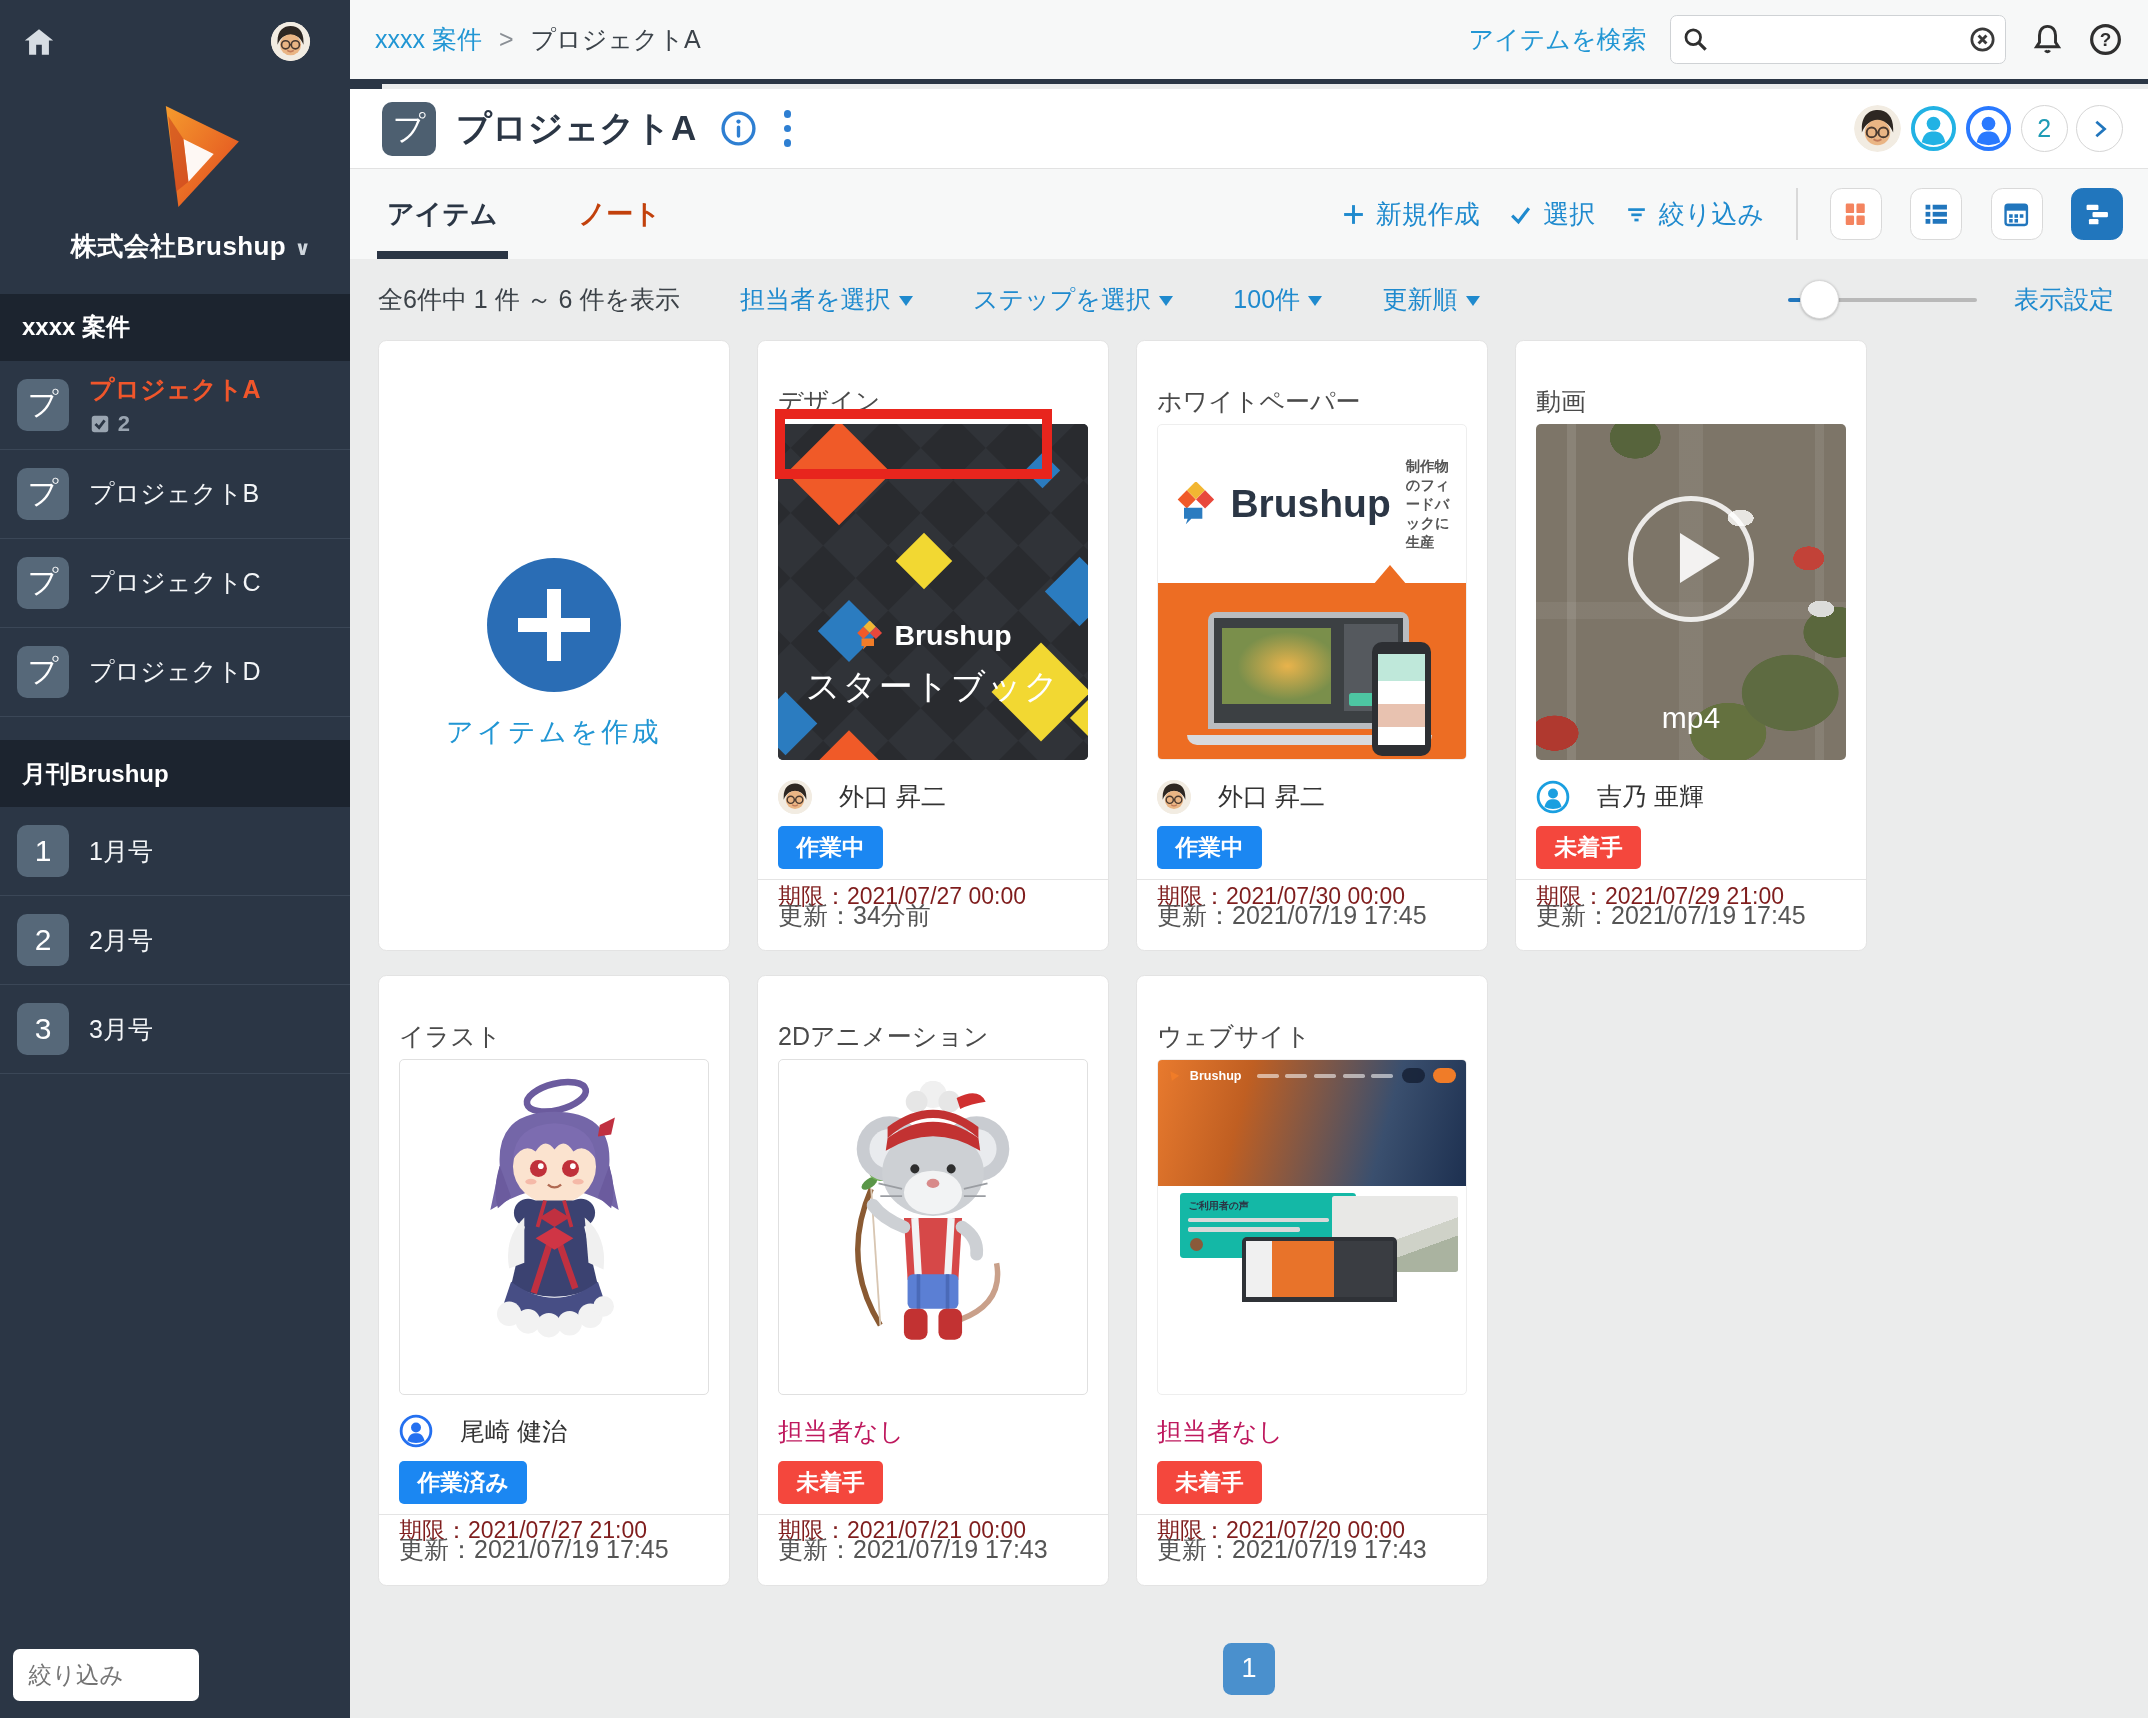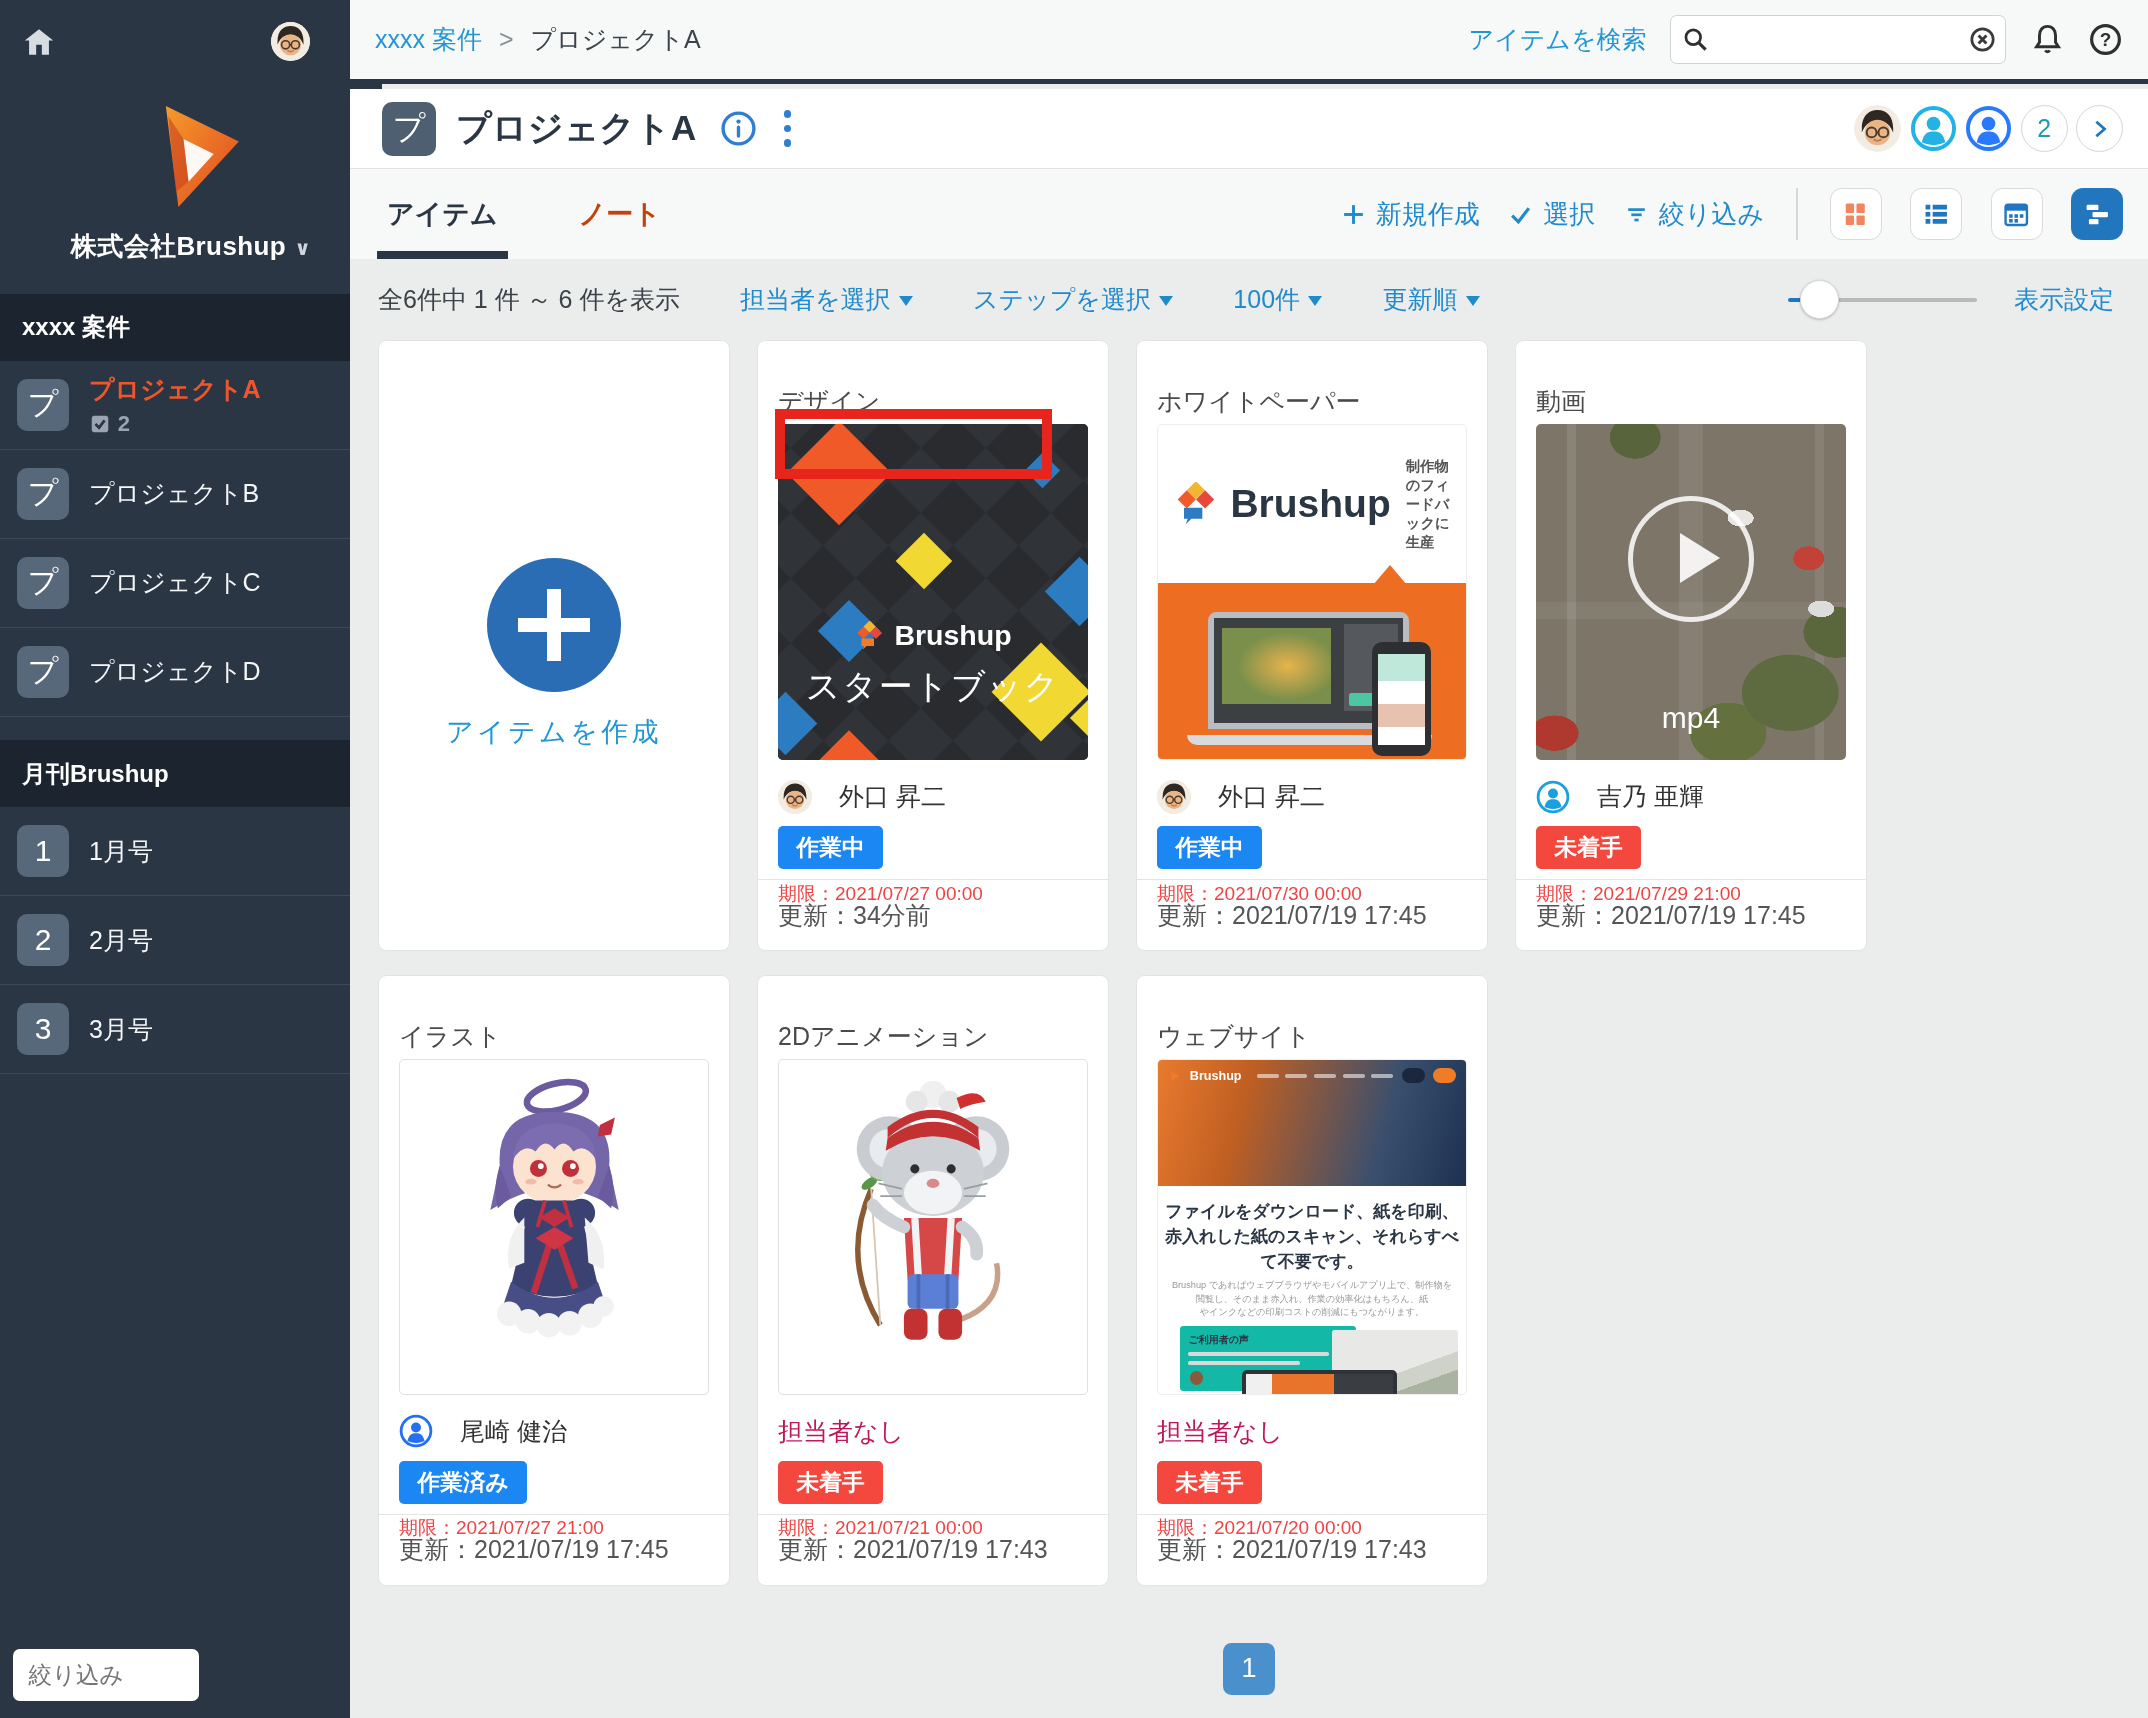--- a/index.html
+++ b/index.html
@@ -77,21 +77,21 @@
   .grid { position:relative; margin-left:28px; display:grid; grid-template-columns:repeat(4,352px); grid-auto-rows:611px; column-gap:27px; row-gap:23.5px; }
   .card { background:#fff; border:0.8px solid #e3e3e3; border-radius:8.4px; padding:17px 20px 0; position:relative; }
   .card-title { font-size:25px; color:#4a4a4a; height:39px; line-height:39px; overflow:hidden; white-space:nowrap;margin-top:24px; }
   .thumb { height:336px; border-radius:5px; position:relative; overflow:hidden; margin-top:3.4px; }
   .assignee { margin-top:17px; display:flex; align-items:center; gap:27px; font-size:25px; color:#333; height:39px; }
   .assignee.none { color:#be185d; }
   .av36 { width:34px; height:34px; border-radius:50%; overflow:hidden; background:#f2ece2; flex:0 0 auto; }
   .badge { display:inline-block; margin-top:10px; padding:5.9px 18.5px; border-radius:5px; color:#fff; font-size:22.7px; font-weight:bold; }
   .b-blue { background:#1b87f2; }
   .b-red { background:#f4473d; }
-  .deadline { margin-top:11.7px; font-size:19px; color:#ef4444; }
+  .deadline { margin-top:11.7px; font-size:23px; color:#7f1d1d; }
   .card-foot { position:absolute; left:0; right:0; bottom:0; border-top:0.8px solid #e4e4e4; padding:18.5px 20px; font-size:25px; color:#555; }
 
   
   .card.create { display:flex; flex-direction:column; align-items:center; justify-content:center; gap:22px; cursor:pointer; }
   .plus-circle { width:134px; height:134px; border-radius:50%; background:#2a6db5; display:flex; align-items:center; justify-content:center; }
   .plus-circle::before { content:""; width:72px; height:13.4px; background:#fff; position:absolute; }
   .plus-circle::after { content:""; width:13.4px; height:72px; background:#fff; position:absolute; }
   .create-label { color:#2196d4; font-size:27px; letter-spacing:3.4px; }
 
   
@@ -669,25 +669,20 @@
                 <i></i>
                 <i></i>
                 <i></i>
                 <i></i>
                 <i></i>
               </span>
             <span class="web-cta2"></span>
               <span class="web-cta"></span>
           </div>
         </div>
-        <div class="web-mid">
-          <div class="web-l1">ファイルをダウンロード、紙を印刷、</div>
-          <div class="web-l1">赤入れした紙のスキャン、それらすべて不要です。</div>
-          <div class="web-body"><span>Brushup であればウェブブラウザやモバイルアプリ上で、制作物を閲覧し、そのまま赤入れ、作業の効率化はもちろん、紙</span><br><span>やインクなどの印刷コストの削減にもつながります。</span></div>
-        </div>
         <div class="web-bottom">
           <div class="web-voice">
             <div class="vt">ご利用者の声</div>
             <i style="width:88%"></i>
               <i style="width:70%"></i>
             <span class="ava"></span>
           </div>
           <div class="web-papers"></div>
           <div class="web-lap">
               <i></i>

